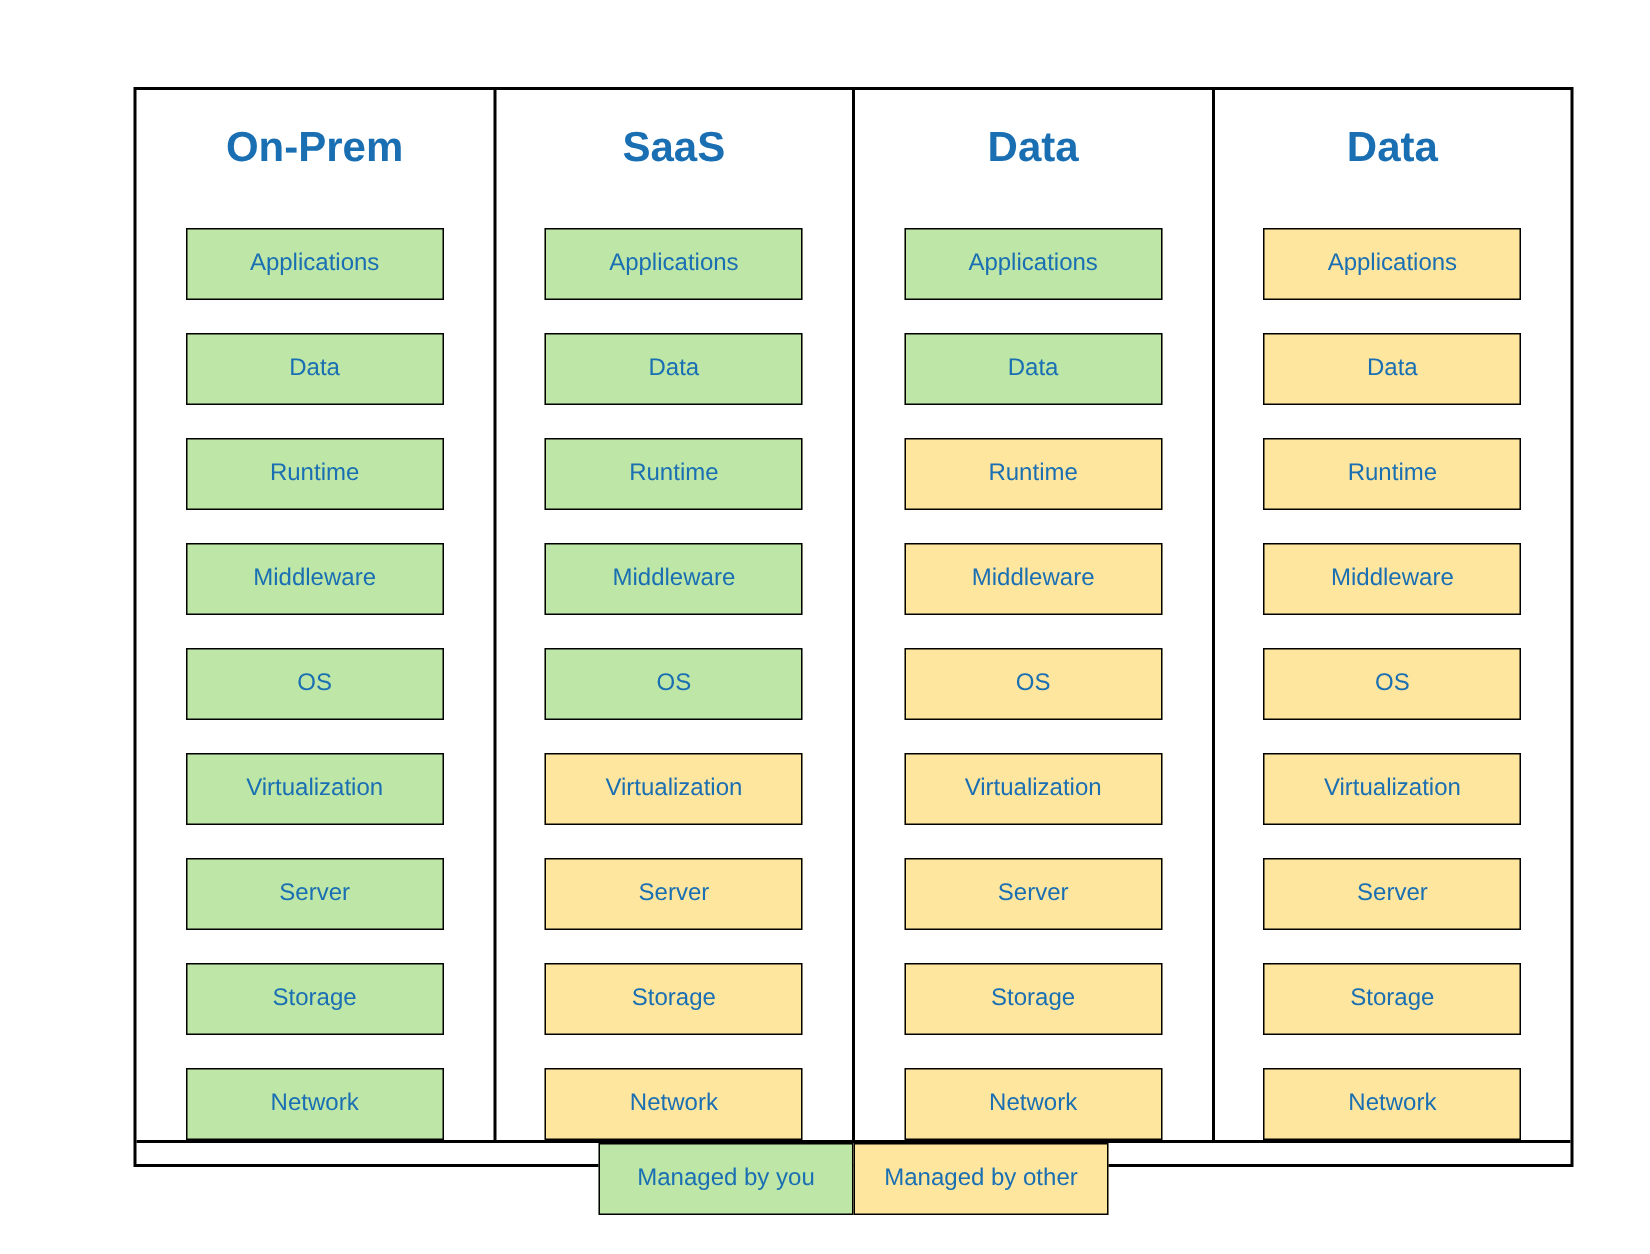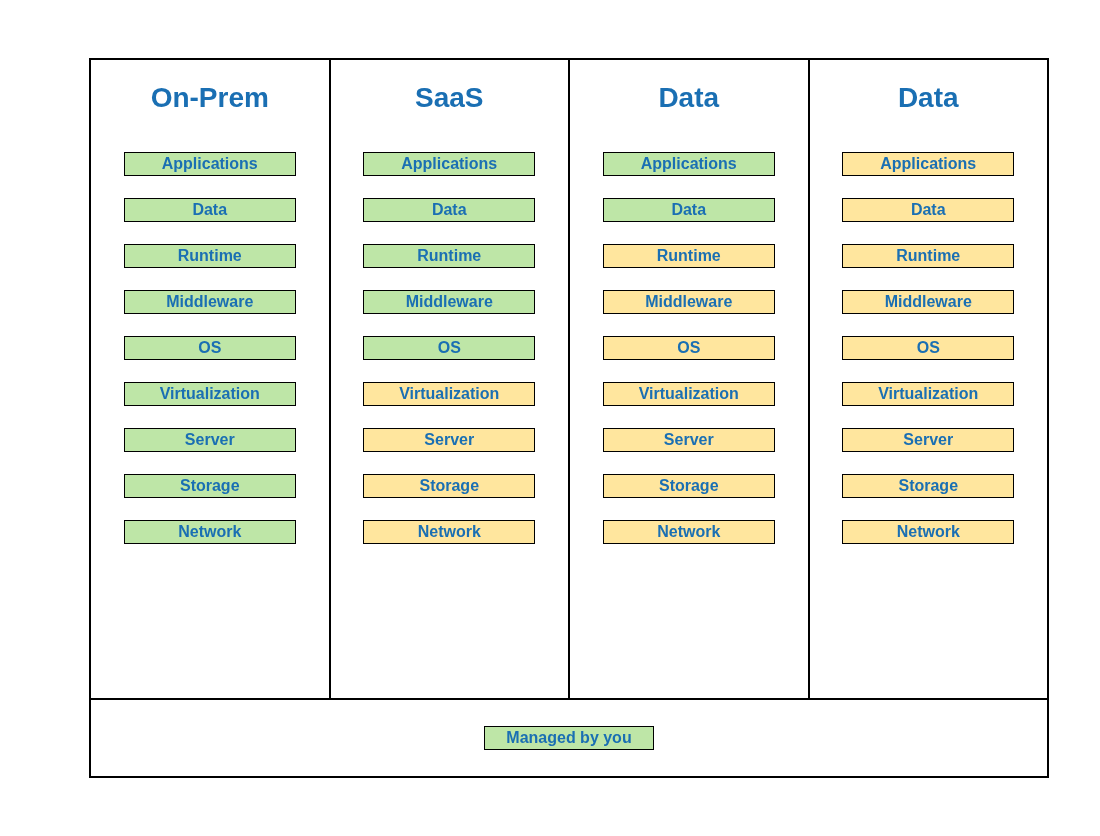--- a/index.html
+++ b/index.html
@@ -43,28 +43,28 @@
     text-align: center;
   }
   .layers {
     display: flex;
     flex-direction: column;
     gap: 22px;
     align-items: center;
   }
   .layer {
     width: 172px;
-    height: 24px;
+    height: 48px;
     border: 1.5px solid #000;
     display: flex;
     align-items: center;
     justify-content: center;
     color: #1a6fb3;
     font-size: 16px;
-    font-weight: bold;
+    font-weight: normal;
   }
   .green  { background: #bee6a7; }
   .yellow { background: #ffe69e; }
   .legend {
     height: 78px;
     border-top: 2px solid #000;
     display: flex;
     align-items: center;
     justify-content: center;
   }
@@ -133,14 +133,15 @@
         <div class="layer yellow">Server</div>
         <div class="layer yellow">Storage</div>
         <div class="layer yellow">Network</div>
       </div>
     </div>
 
   </div>
 
   <div class="legend">
     <div class="layer green">Managed by you</div>
+    <div class="layer yellow">Managed by other</div>
   </div>
 </div>
 
 </body></html>

